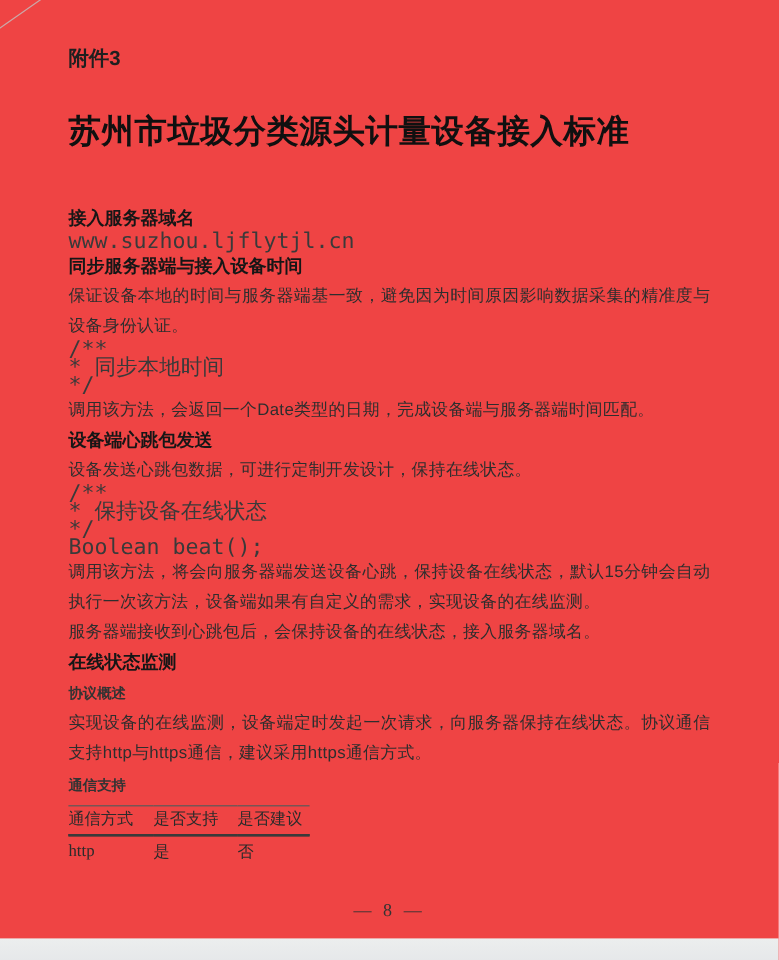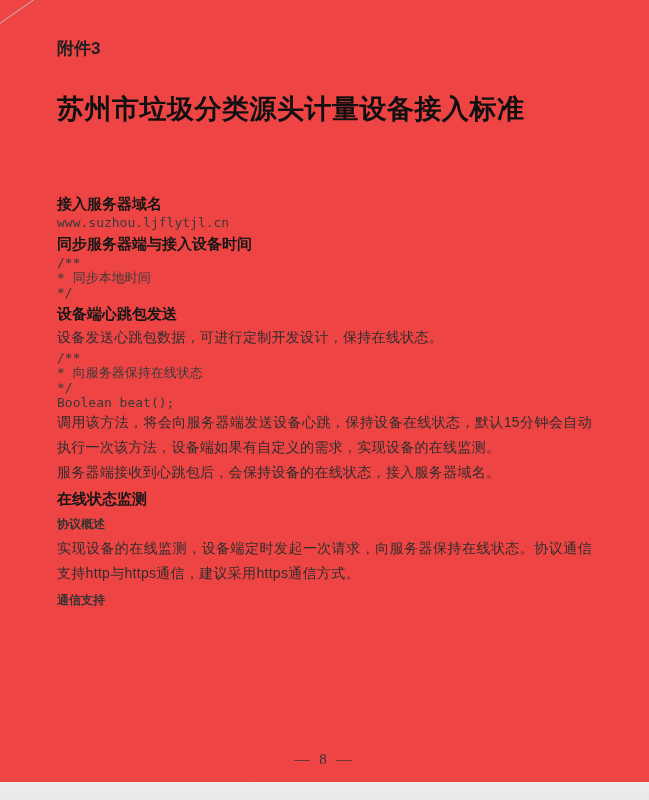--- a/index.html
+++ b/index.html
@@ -40,38 +40,38 @@
   }
   .doc-title {
     margin-top: 30px;
     text-align: left;
     font-size: 27px;
     font-weight: bold;
     color: #101010;
     line-height: 38px;
     letter-spacing: 0.5px;
   }
-  .document-body { margin-top: 65px; }
+  .document-body { margin-top: 44px; }
   .heading {
     font-size: 15px;
     font-weight: bold;
     line-height: 22px;
     margin-top: 3px;
     color: #161616;
   }
   .body {
     font-size: 14px;
     line-height: 25px;
     letter-spacing: 0.3px;
     text-align: justify;
     color: #2e2e2e;
   }
   .code {
     font-family: "DejaVu Sans Mono", "Liberation Mono", monospace;
-    font-size: 13px;
+    font-size: 18px;
     line-height: 15px;
     color: #3a3a3a;
     white-space: pre;
   }
   .subheading {
     font-family: "Liberation Serif", serif;
     font-size: 12px;
     font-weight: bold;
     line-height: 23px;
     margin-top: 3px;
@@ -121,34 +121,52 @@
 
   <div class="page">
     <div class="attachment-label">附件3</div>
 
     <div class="doc-title">苏州市垃圾分类源头计量设备接入标准</div>
 
     <div class="document-body">
         <div class="heading">接入服务器域名</div>
         <div class="code">www.suzhou.ljflytjl.cn</div>
         <div class="heading">同步服务器端与接入设备时间</div>
+        <div class="body">保证设备本地的时间与服务器端基一致，避免因为时间原因影响数据采集的精准度与设备身份认证。</div>
         <div class="code">/**</div>
         <div class="code">* 同步本地时间</div>
         <div class="code">*/</div>
+        <div class="body">调用该方法，会返回一个Date类型的日期，完成设备端与服务器端时间匹配。</div>
         <div class="heading">设备端心跳包发送</div>
         <div class="body">设备发送心跳包数据，可进行定制开发设计，保持在线状态。</div>
         <div class="code">/**</div>
-        <div class="code">* 向服务器保持在线状态</div>
+        <div class="code">* 保持设备在线状态</div>
         <div class="code">*/</div>
         <div class="code">Boolean beat();</div>
         <div class="body">调用该方法，将会向服务器端发送设备心跳，保持设备在线状态，默认15分钟会自动执行一次该方法，设备端如果有自定义的需求，实现设备的在线监测。</div>
         <div class="body">服务器端接收到心跳包后，会保持设备的在线状态，接入服务器域名。</div>
         <div class="heading">在线状态监测</div>
         <div class="subheading">协议概述</div>
         <div class="body">实现设备的在线监测，设备端定时发起一次请求，向服务器保持在线状态。协议通信支持http与https通信，建议采用https通信方式。</div>
         <div class="subheading">通信支持</div>
+        <table class="support-table">
+          <thead>
+            <tr>
+              <th>通信方式</th>
+              <th>是否支持</th>
+              <th>是否建议</th>
+            </tr>
+          </thead>
+          <tbody>
+            <tr>
+              <td>http</td>
+              <td>是</td>
+              <td>否</td>
+            </tr>
+          </tbody>
+        </table>
       </div>
   </div>
 
   <div class="page-number">— 8 —</div>
 
   <div class="photo-edge"></div>
 </div>
 
 </body></html>

